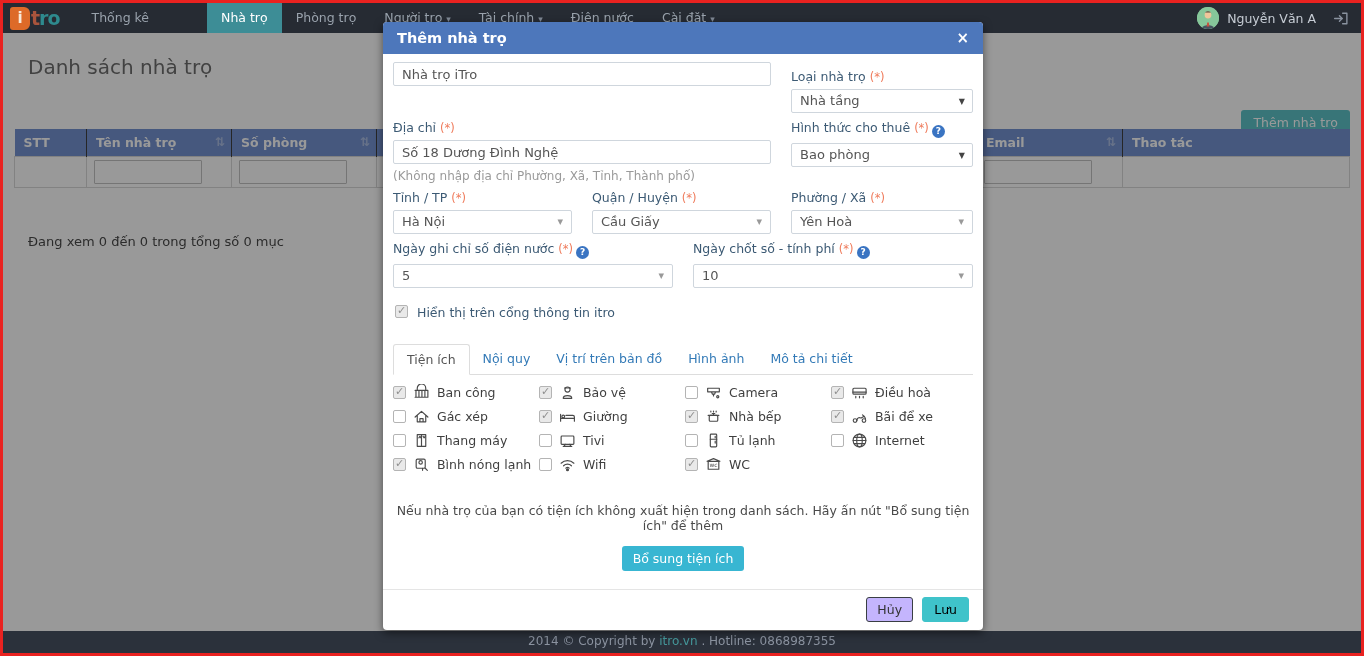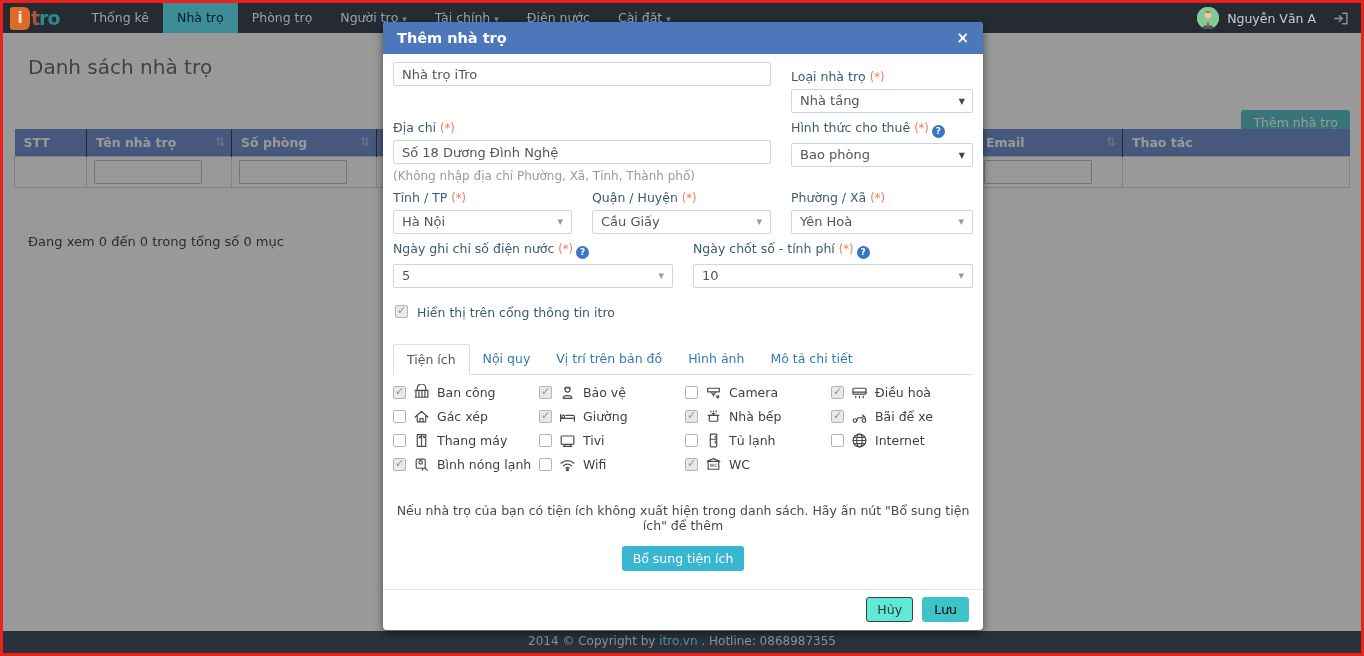--- a/index.html
+++ b/index.html
@@ -8,21 +8,21 @@
   #app { position:relative; width:1364px; height:656px; border:3px solid #e92220; background:#fff; overflow:hidden; }
 
   
   .navbar { position:relative; z-index:30; height:30px; background:#262b33; display:flex; align-items:stretch; }
   .brand { display:flex; align-items:center; padding:0 10px 0 7px; }
   .brand-door { display:inline-block; width:20px; height:23px; background:#dd6a28; border-radius:3px 6px 6px 3px; color:#f7e9d9; font-weight:700; font-size:15px; text-align:center; line-height:23px; }
   .brand-t { color:#a8543c; font-size:19px; font-weight:600; letter-spacing:-1px; margin-left:1px; }
   .brand-ro { color:#2e8a8e; font-size:19px; font-weight:600; letter-spacing:-1px; }
   .nav-items { display:flex; margin-left:8px; }
   .nav-item { color:#99a2ac; font-size:12.5px; line-height:30px; padding:0 14px; cursor:pointer; white-space:nowrap; }
-  .nav-item.active { background:#3d8d96; color:#0f172a; }
+  .nav-item.active { background:#3d8d96; color:#ffffff;margin-left:44px; }
   .nav-caret { font-size:9px; color:#7f8894; margin-left:4px; }
   .nav-right { margin-left:auto; display:flex; align-items:center; gap:8px; padding-right:12px; }
   .avatar { width:22px; height:22px; border-radius:50%; overflow:hidden; background:#86c79a; position:relative; }
   .avatar svg { display:block; }
   .user-name { color:#c6ccd4; font-size:12.5px; }
   .logout { margin-left:8px; cursor:pointer; display:flex; align-items:center; }
 
   
   .page { position:relative; height:576px; background:#fff; }
   .page-title { font-size:20px; color:#6e6e6e; padding:22px 0 0 25px; font-weight:400; }
@@ -73,21 +73,21 @@
 
   .amenities { display:grid; grid-template-columns:repeat(4,1fr); row-gap:7px; column-gap:4px; margin-top:9px; }
   .amenity { display:flex; align-items:center; gap:7px; height:17px; cursor:pointer; }
   .amenity .aicon { width:17px; height:17px; flex:none; display:flex; align-items:center; justify-content:center; }
   .amenity .alabel { font-size:12.5px; color:#3f3f3f; white-space:nowrap; }
 
   .note { text-align:center; font-size:12.5px; color:#4a4a4a; margin-top:30px; }
   .add-amenity-btn { display:block; margin:13px auto 0; background:#38b6d2; color:#fff; border:none; font-size:12.5px; padding:5px 11px; border-radius:3px; cursor:pointer; font-family:inherit; }
 
   .modal-footer { position:absolute; left:0; right:0; bottom:0; border-top:1px solid #e5e5e5; padding:7px 14px 8px; text-align:right; }
-  .cancel-btn { background:#5eead4; border:1px solid #3a3f44; color:#333; font-size:12.5px; padding:4px 10px; border-radius:3px; cursor:pointer; font-family:inherit; }
+  .cancel-btn { background:#c4b5fd; border:1px solid #3a3f44; color:#333; font-size:12.5px; padding:4px 10px; border-radius:3px; cursor:pointer; font-family:inherit; }
   .save-btn { background:#3fc3ca; border:1px solid #3fc3ca; color:#000000; font-size:12.5px; padding:4px 11px; border-radius:3px; margin-left:5px; cursor:pointer; font-family:inherit; }
 
   svg.lic { stroke:#4a4a4a; fill:none; stroke-width:1.1; stroke-linecap:round; stroke-linejoin:round; }
 </style>
 </head>
 <body>
 
 <div id="app">
 
   <div class="navbar">

